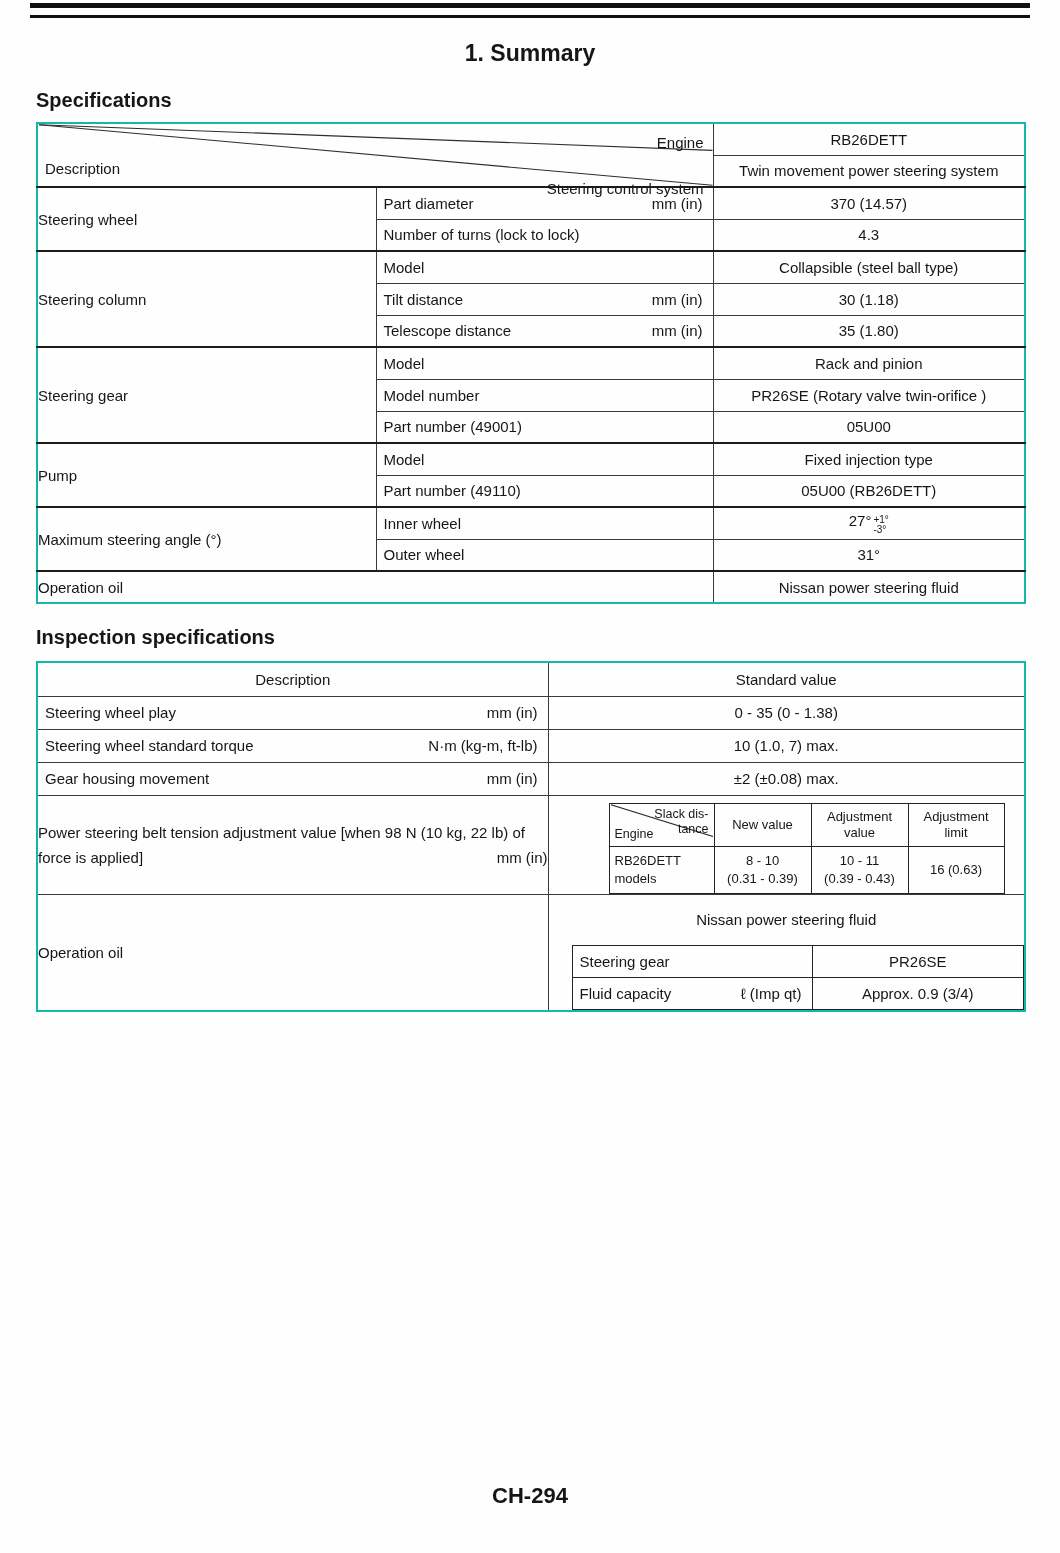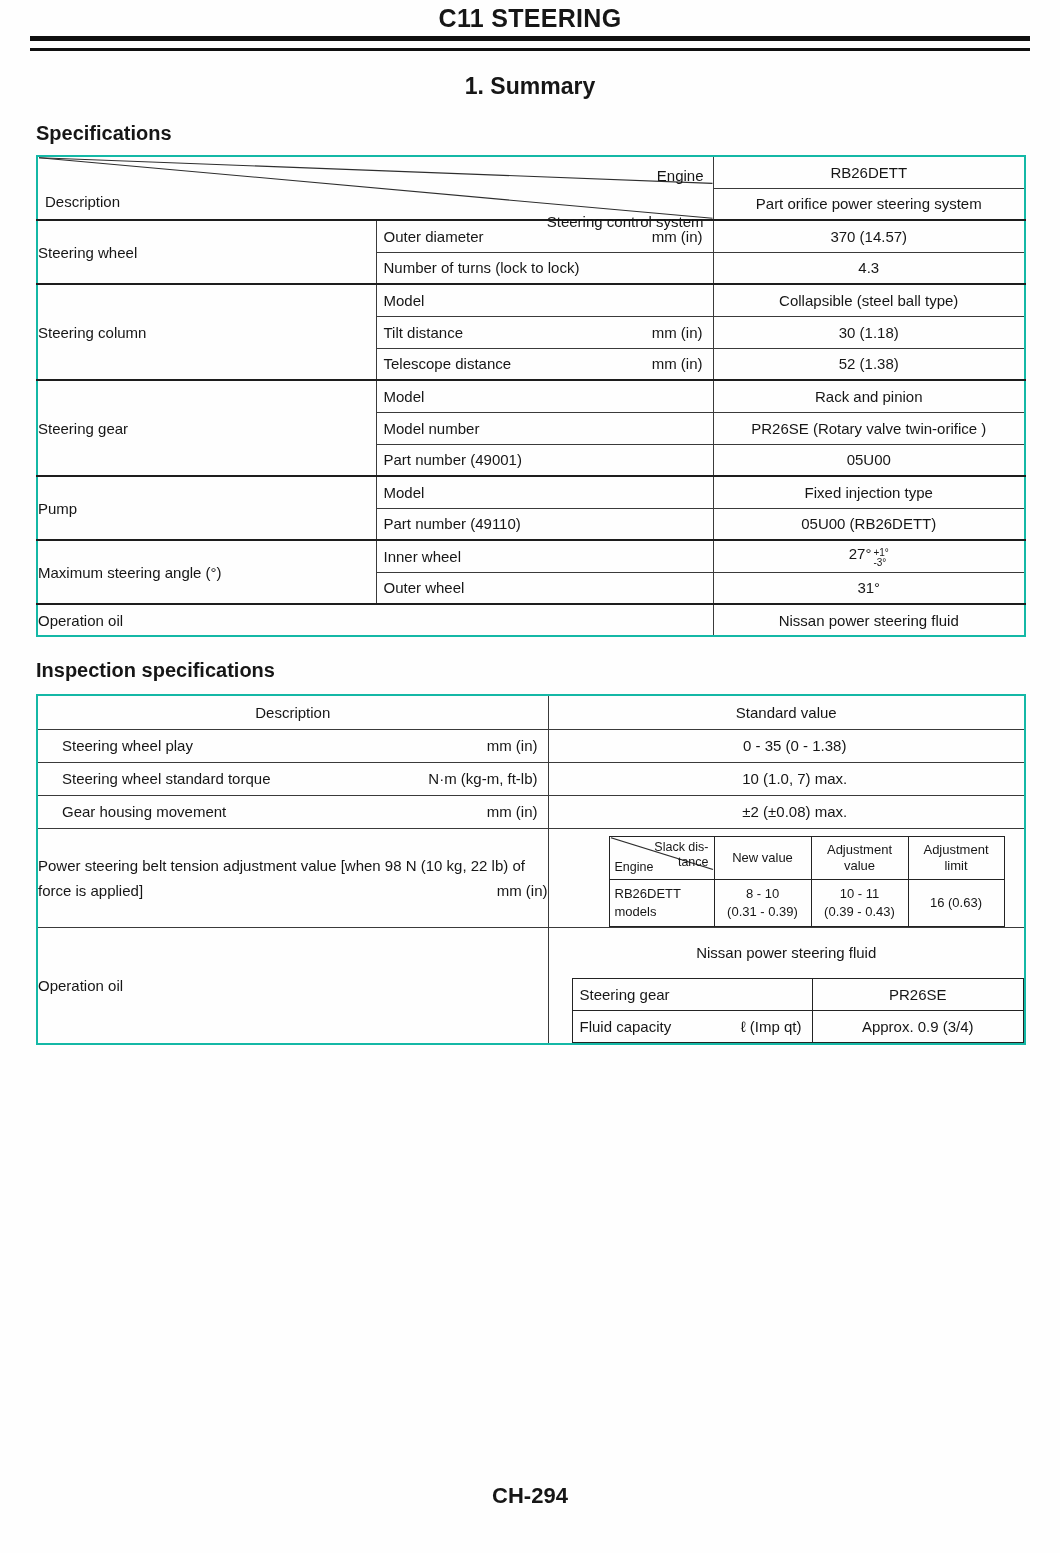--- a/index.html
+++ b/index.html
@@ -26,21 +26,21 @@
   td.h-engine { height:40px; }
   td.h-system { height:54px; }
 
   td.val { text-align:center; }
   td.grp { text-align:left; padding-left:7px; }
   .lu { display:flex; justify-content:space-between; align-items:center; padding:0 10px 0 7px; }
   .tol { display:inline-flex; flex-direction:column; font-size:10px; line-height:10px; text-align:left; vertical-align:3px; margin-left:2px; }
 
   table.insp { margin-top:12px; }
   tr.ihdr td { height:34px; text-align:center; }
-  tr.irow td { height:33px;padding-left:17px; }
+  tr.irow td { height:33px; }
   td.istd { text-align:center; }
 
   td.belt-label { vertical-align:top; padding:9px 9px 0 8px; line-height:25px; height:130px; text-align:left; }
   .u-float { float:right; }
   td.belt-cell { vertical-align:top; padding:0; }
   table.mini { border-collapse:collapse; margin:7px 0 0 60px; font-size:13px; table-layout:fixed; }
   table.mini td { border:1.5px solid #232323; padding:5px; vertical-align:middle; }
   td.mcorner { position:relative; height:57px; }
   .mcorner svg { position:absolute; left:0; top:0; width:100%; height:100%; }
   .m-top { position:absolute; top:3px; right:5px; font-size:12.5px; }
@@ -59,21 +59,20 @@
   td.oc { text-align:center; }
 
   .footer-page { position:absolute; bottom:44px; width:100%; text-align:center; font-size:22px; font-weight:700; }
   svg line { stroke:#2e2e2e; stroke-width:1.6; }
 </style>
 </head>
 <body>
 
 <div class="page">
 
-  <h1 class="doc-title">C11 STEERING</h1>
   <div class="rule r1"></div>
   <div class="rule r2"></div>
 
   <h2 class="summary-title">1. Summary</h2>
 
   <h3 class="sec-heading">Specifications</h3>
 
   <table class="spec">
     <colgroup>
         <col style="width:339px">
@@ -87,28 +86,28 @@
             <line x1="1" y1="1" x2="676" y2="40"></line>
             <line x1="1" y1="1" x2="676" y2="93"></line>
           </svg>
           <span class="c-engine">Engine</span>
           <span class="c-system">Steering control system</span>
           <span class="c-desc">Description</span>
         </td>
         <td class="val h-engine">RB26DETT</td>
       </tr>
       <tr>
-        <td class="val h-system">Part orifice power steering system</td>
+        <td class="val h-system">Twin movement power steering system</td>
       </tr>
 
       <tr class="gt">
         <td rowspan="2" class="grp">Steering wheel</td>
         <td>
             <div class="lu">
-              <span>Outer diameter</span>
+              <span>Part diameter</span>
               <span>mm (in)</span>
             </div>
           </td>
         <td class="val">370 (14.57)</td>
       </tr>
       <tr>
         <td>
             <div class="lu">
               <span>Number of turns (lock to lock)</span>
               <span></span>
@@ -136,21 +135,21 @@
           </td>
         <td class="val">30 (1.18)</td>
       </tr>
       <tr>
         <td>
             <div class="lu">
               <span>Telescope distance</span>
               <span>mm (in)</span>
             </div>
           </td>
-        <td class="val">52 (1.38)</td>
+        <td class="val">35 (1.80)</td>
       </tr>
 
       <tr class="gt">
         <td rowspan="3" class="grp">Steering gear</td>
         <td>
             <div class="lu">
               <span>Model</span>
               <span></span>
             </div>
           </td>

